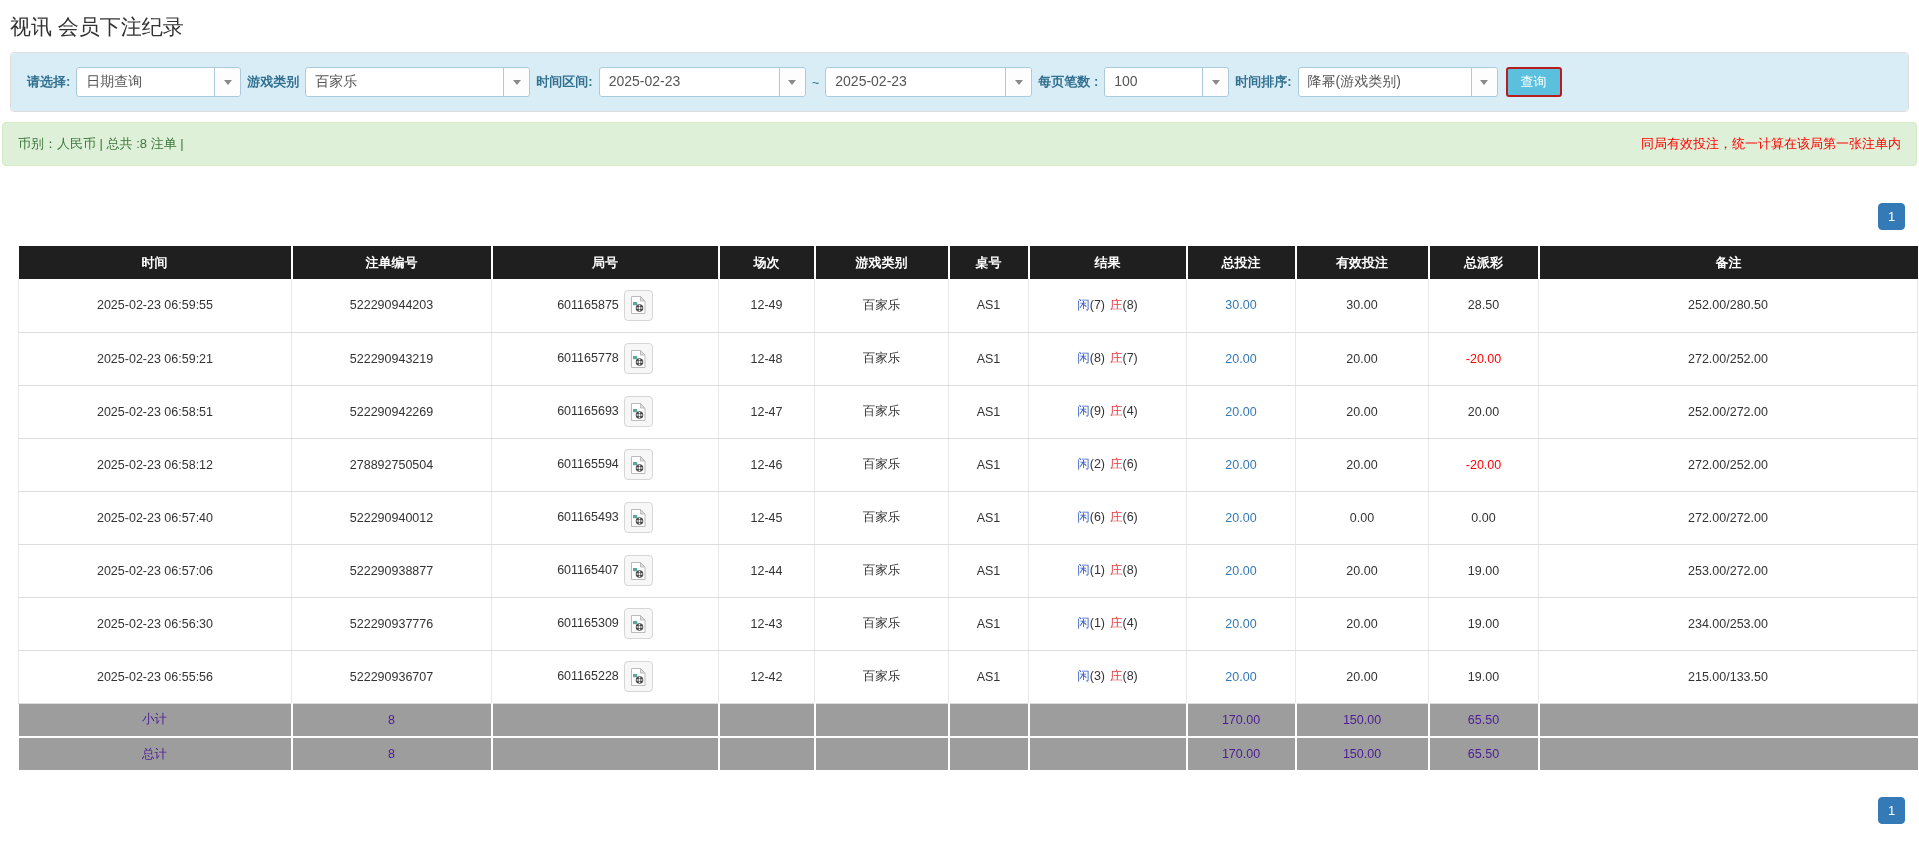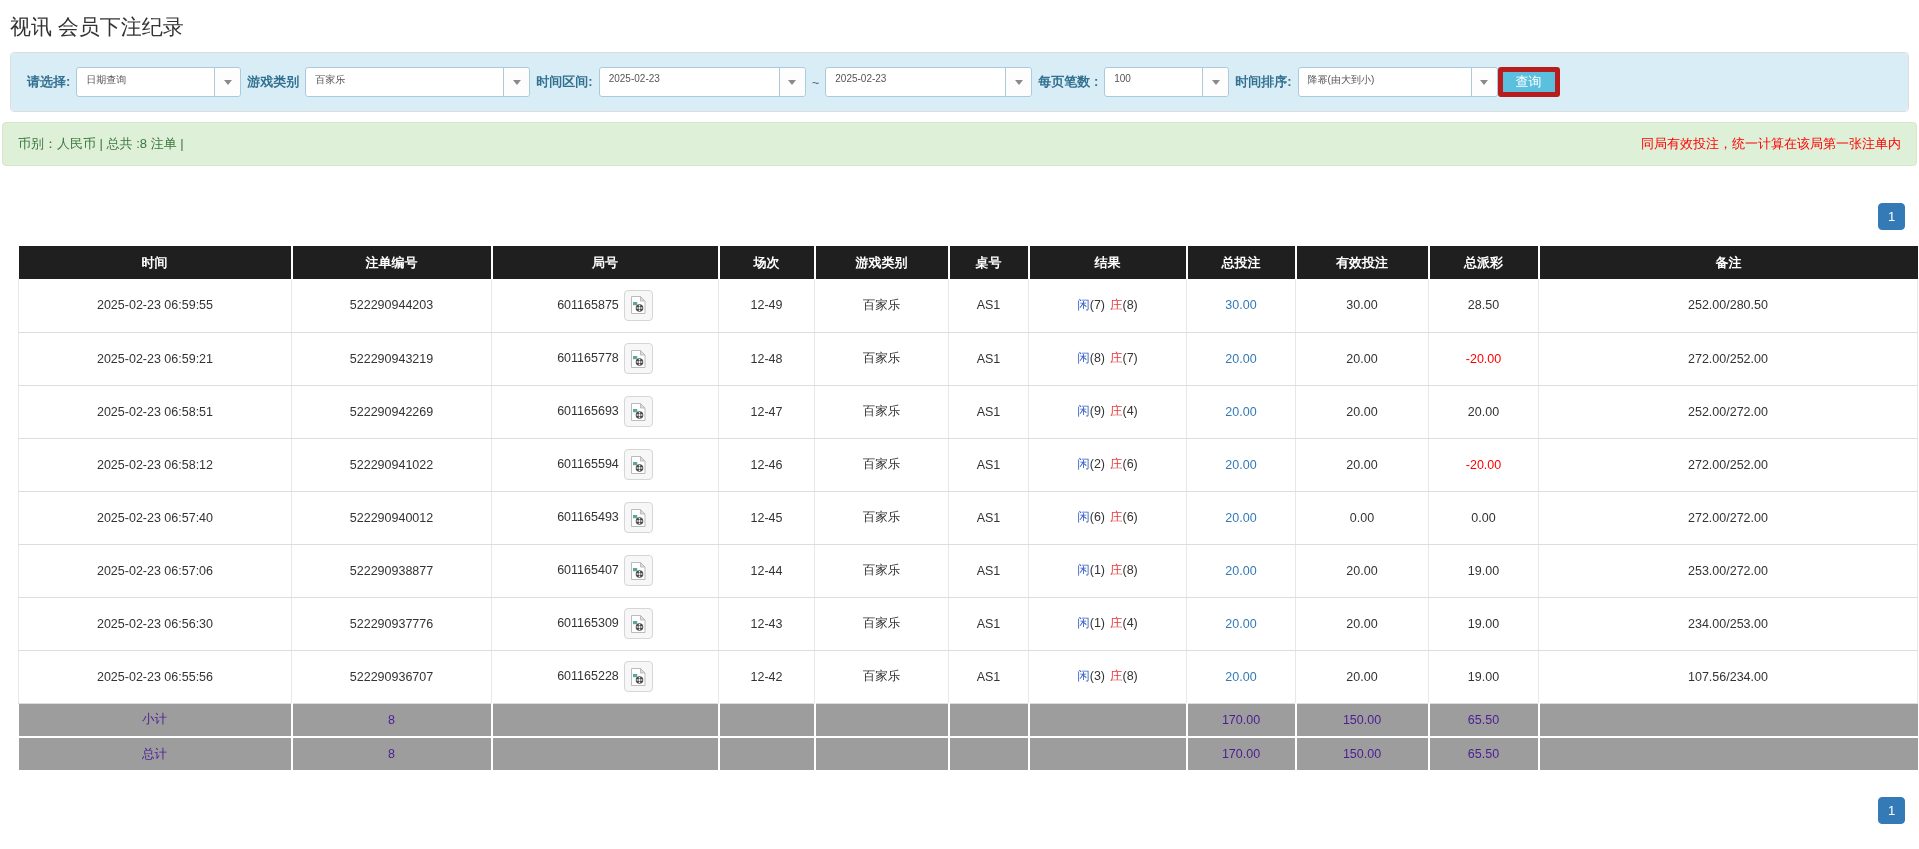--- a/index.html
+++ b/index.html
@@ -8,26 +8,26 @@
   .screen { width:1919px; height:849px; overflow:hidden; position:relative; background:#fff; }
 
   
   .page-title { font-size:21px; font-weight:400; color:#333; padding:13px 10px 11px; }
 
   
   .filter-panel { margin:0 10px; background:#fff; border:1px solid #ddd; border-radius:4px; }
   .filter-bar { background:var(--filter-bg,#d9edf7); border-radius:4px; padding:14px 10px; display:flex; align-items:center; }
   .flt-label { color:#31708f; font-weight:bold; font-size:13px; margin:0 6px; white-space:nowrap; }
   .tilde { color:#31708f; font-size:13px; margin:0 6px; }
-  .ctl { background:#fff; border:1px solid #abcbdd; border-radius:3px; height:30px; display:flex; align-items:stretch; font-size:10px; color:#555; cursor:pointer; }
+  .ctl { background:#fff; border:1px solid #abcbdd; border-radius:3px; height:30px; display:flex; align-items:stretch; font-size:14px; color:#555; cursor:pointer; }
   .ctl .val { padding:5px 9px; flex:1; text-align:left; white-space:nowrap; overflow:hidden; }
   .ctl .caret-box { width:26px; border-left:1px solid #abcbdd; display:flex; align-items:center; justify-content:center; background:#fdfdfd; border-radius:0 3px 3px 0; }
   .caret { width:0; height:0; border-left:4px solid transparent; border-right:4px solid transparent; border-top:5px solid #8a8a8a; }
   .w165{width:165px} .w225{width:225px} .w207{width:207px} .w125{width:125px} .w200{width:200px}
-  .btn-query { background:var(--btn-info,#5bc0de); border:5px solid #b91c1c; color:#fff; border-radius:3px; height:30px; padding:0 13px; font-size:13px; cursor:pointer; }
+  .btn-query { background:var(--btn-info,#5bc0de); border:2px solid #b91c1c; color:#fff; border-radius:3px; height:30px; padding:0 13px; font-size:13px; margin-left:8px; cursor:pointer; }
 
   
   .info-bar { margin:10px 2px 0; background:var(--info-bg,#dff0d8); border:1px solid #d6e9c6; border-radius:4px; padding:12px 15px; display:flex; justify-content:space-between; align-items:center; color:var(--info-text,#3c763d); font-size:13px; }
   .info-notice { color:var(--neg,#ff0000); }
 
   
   .pagination { display:flex; justify-content:flex-end; margin:0 14px; }
   .pagination.top { margin-top:37px; margin-bottom:16px; }
   .pagination.bottom { margin-top:25px; }
   .page-btn { min-width:27px; height:27px; background:var(--accent,#337ab7); border:1px solid #337ab7; border-radius:4px; color:#fff; display:flex; align-items:center; justify-content:center; font-size:13px; cursor:pointer; }
@@ -92,21 +92,21 @@
       <span class="flt-label">每页笔数 :</span>
       <div class="ctl w125">
         <span class="val">100</span>
         <span class="caret-box">
             <span class="caret"></span>
           </span>
       </div>
 
       <span class="flt-label">时间排序:</span>
       <div class="ctl w200">
-        <span class="val">降幂(由大到小)</span>
+        <span class="val">降幂(游戏类别)</span>
         <span class="caret-box">
             <span class="caret"></span>
           </span>
       </div>
 
       <button class="btn-query">查询</button>
     </div>
   </div>
 
   <div class="info-bar">
@@ -218,21 +218,21 @@
           <td>百家乐</td>
           <td>AS1</td>
           <td><span class="result-player">闲</span><span class="result-score">(9)</span><span class="result-gap"></span><span class="result-banker">庄</span><span class="result-score">(4)</span></td>
           <td><a class="bet-link">20.00</a></td>
           <td>20.00</td>
           <td>20.00</td>
           <td>252.00/272.00</td>
         </tr>
         <tr>
           <td>2025-02-23 06:58:12</td>
-          <td>522290941022</td>
+          <td>278892750504</td>
           <td><span>601165594</span><span class="video-btn">
               <svg width="16" height="18" viewBox="0 0 16 18">
                 <path d="M1.5 .5 h9 l4.5 4.5 v12.5 h-13.5 z" fill="#ffffff" stroke="#bbbbbb"></path>
                 <path d="M10.5 .5 l4.5 4.5 h-4.5 z" fill="#dddddd" stroke="#bbbbbb"></path>
                 <rect x="3" y="6" width="4.2" height="3.2" fill="#5aa7a0"></rect>
                 <circle cx="9.5" cy="12" r="3.8" fill="#4a4a4a"></circle>
                 <circle cx="9.5" cy="12" r="1.1" fill="#ffffff"></circle>
                 <circle cx="9.5" cy="9.8" r="0.8" fill="#ffffff"></circle>
                 <circle cx="9.5" cy="14.2" r="0.8" fill="#ffffff"></circle>
                 <circle cx="7.3" cy="12" r="0.8" fill="#ffffff"></circle>
@@ -339,21 +339,21 @@
                 <circle cx="11.7" cy="12" r="0.8" fill="#ffffff"></circle>
               </svg>
             </span></td>
           <td>12-42</td>
           <td>百家乐</td>
           <td>AS1</td>
           <td><span class="result-player">闲</span><span class="result-score">(3)</span><span class="result-gap"></span><span class="result-banker">庄</span><span class="result-score">(8)</span></td>
           <td><a class="bet-link">20.00</a></td>
           <td>20.00</td>
           <td>19.00</td>
-          <td>107.56/234.00</td>
+          <td>215.00/133.50</td>
         </tr>
         <tr class="summary">
           <td>小计</td>
           <td>8</td>
           <td></td>
           <td></td>
           <td></td>
           <td></td>
           <td></td>
           <td>170.00</td>

